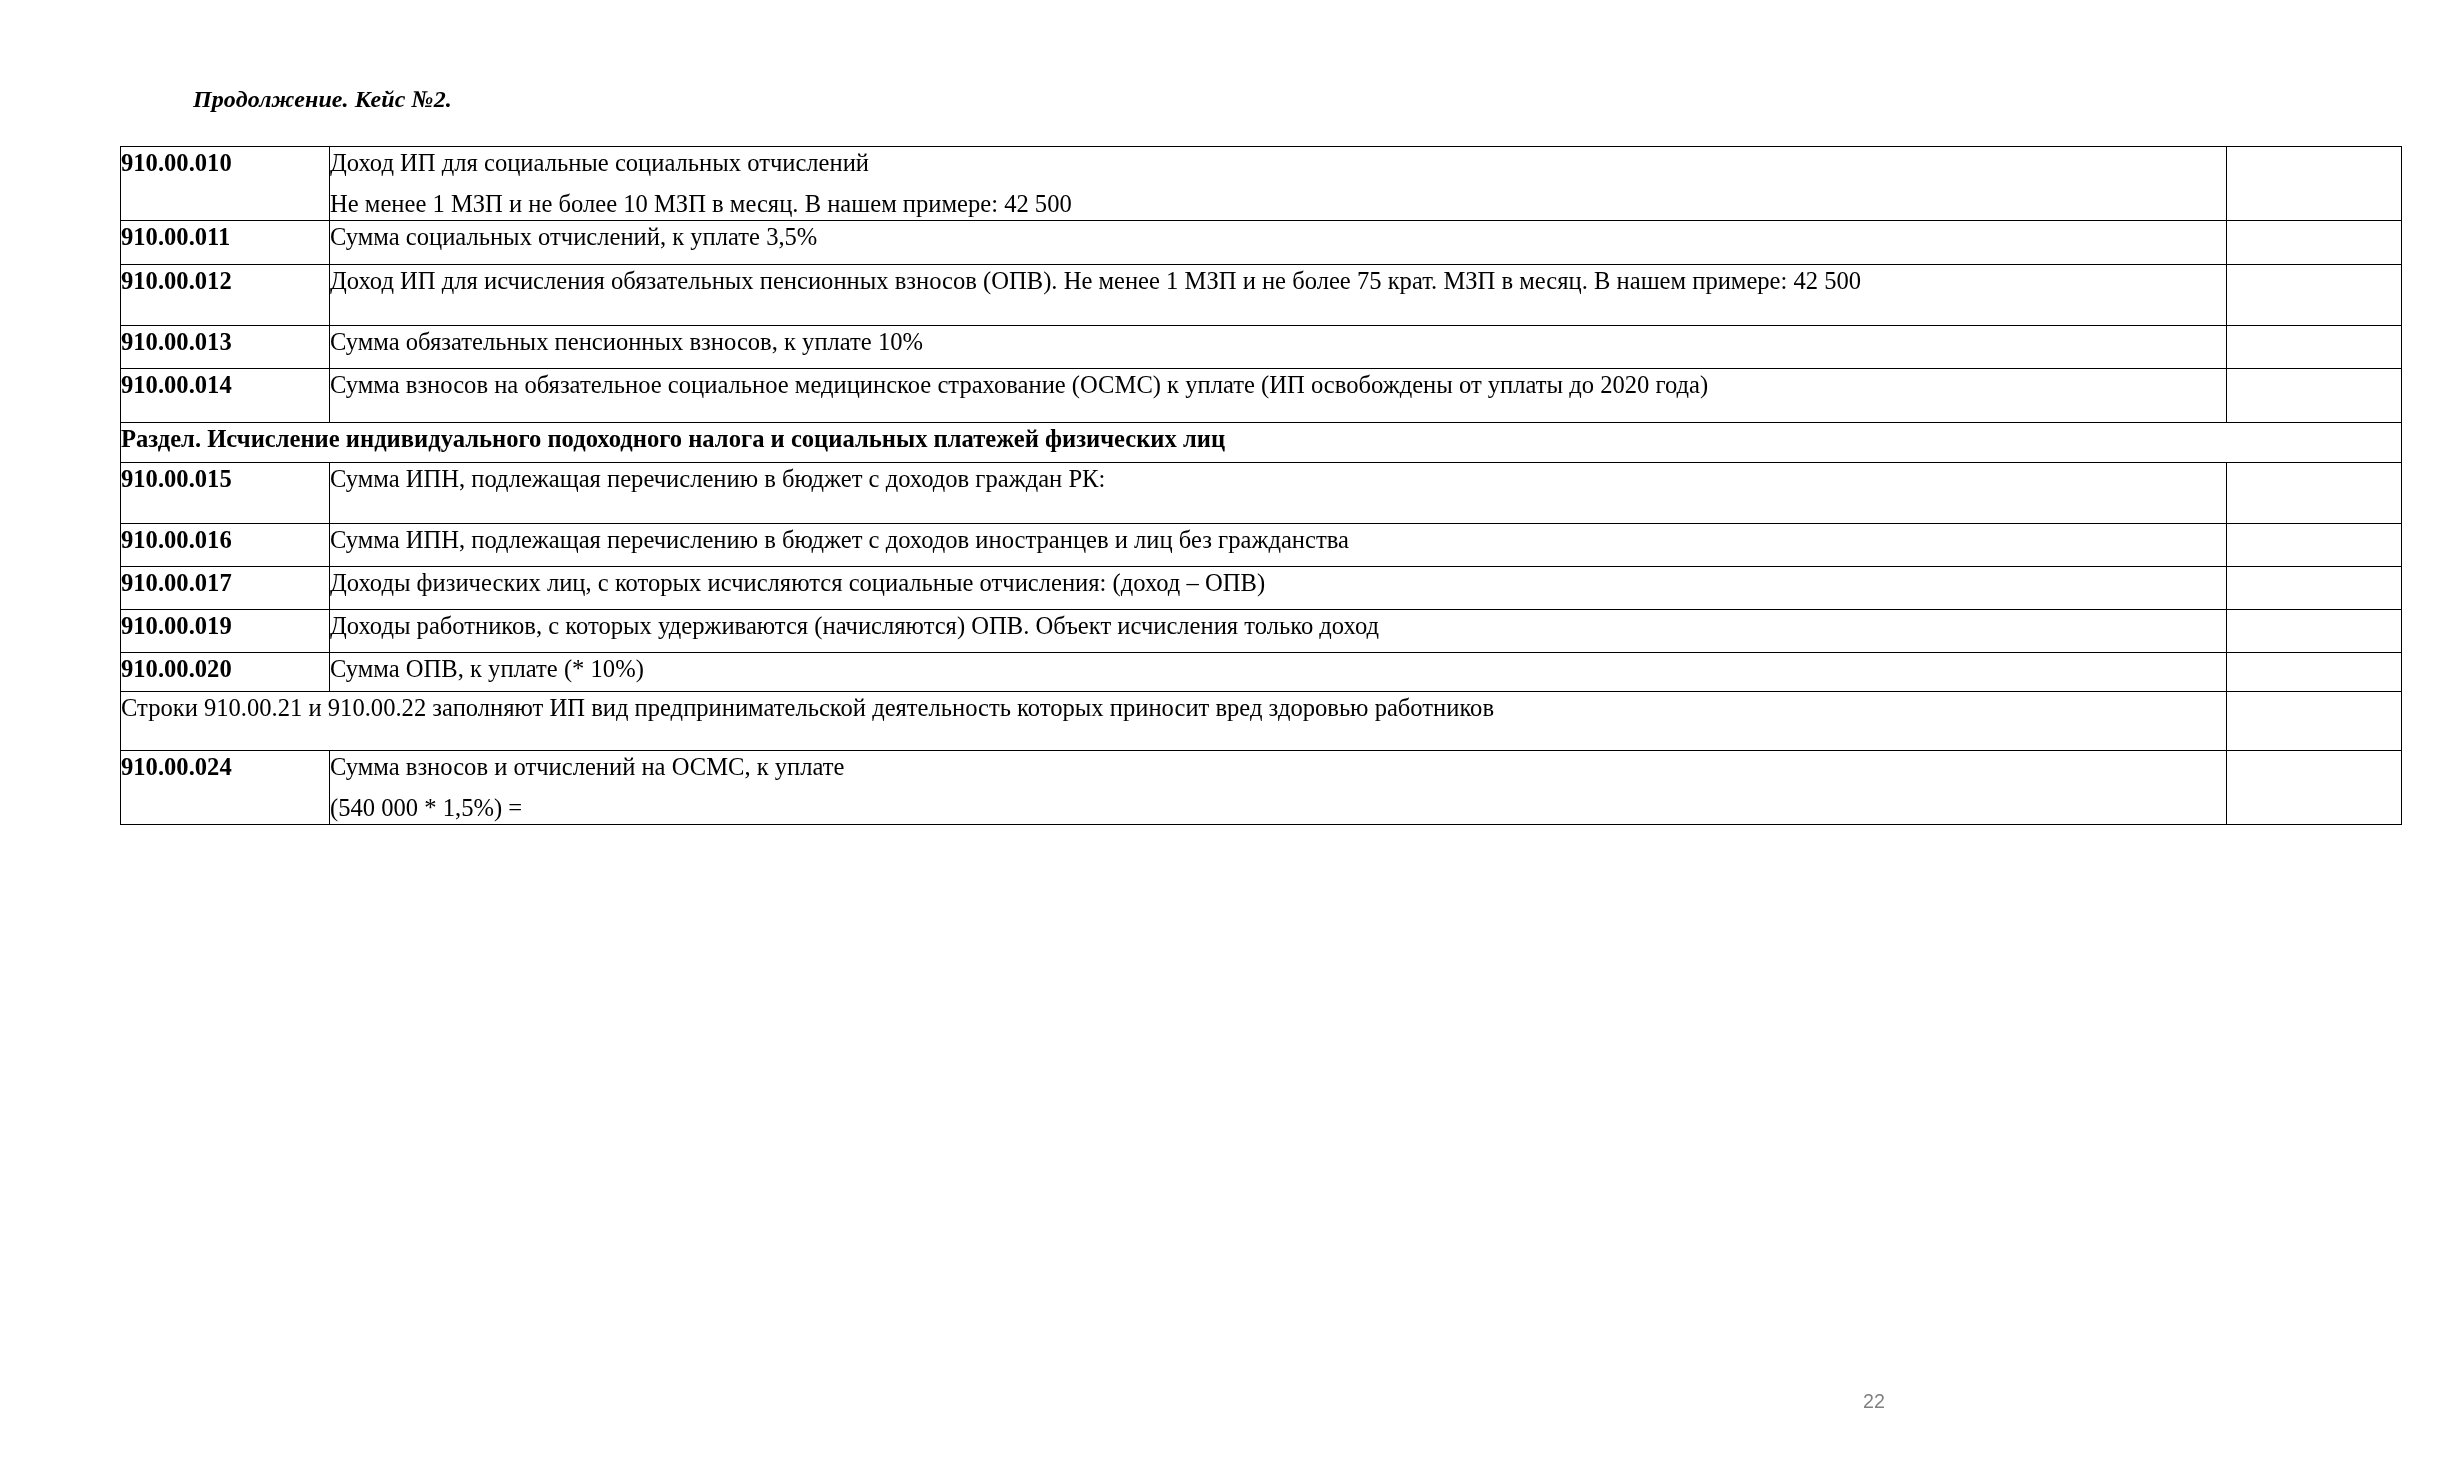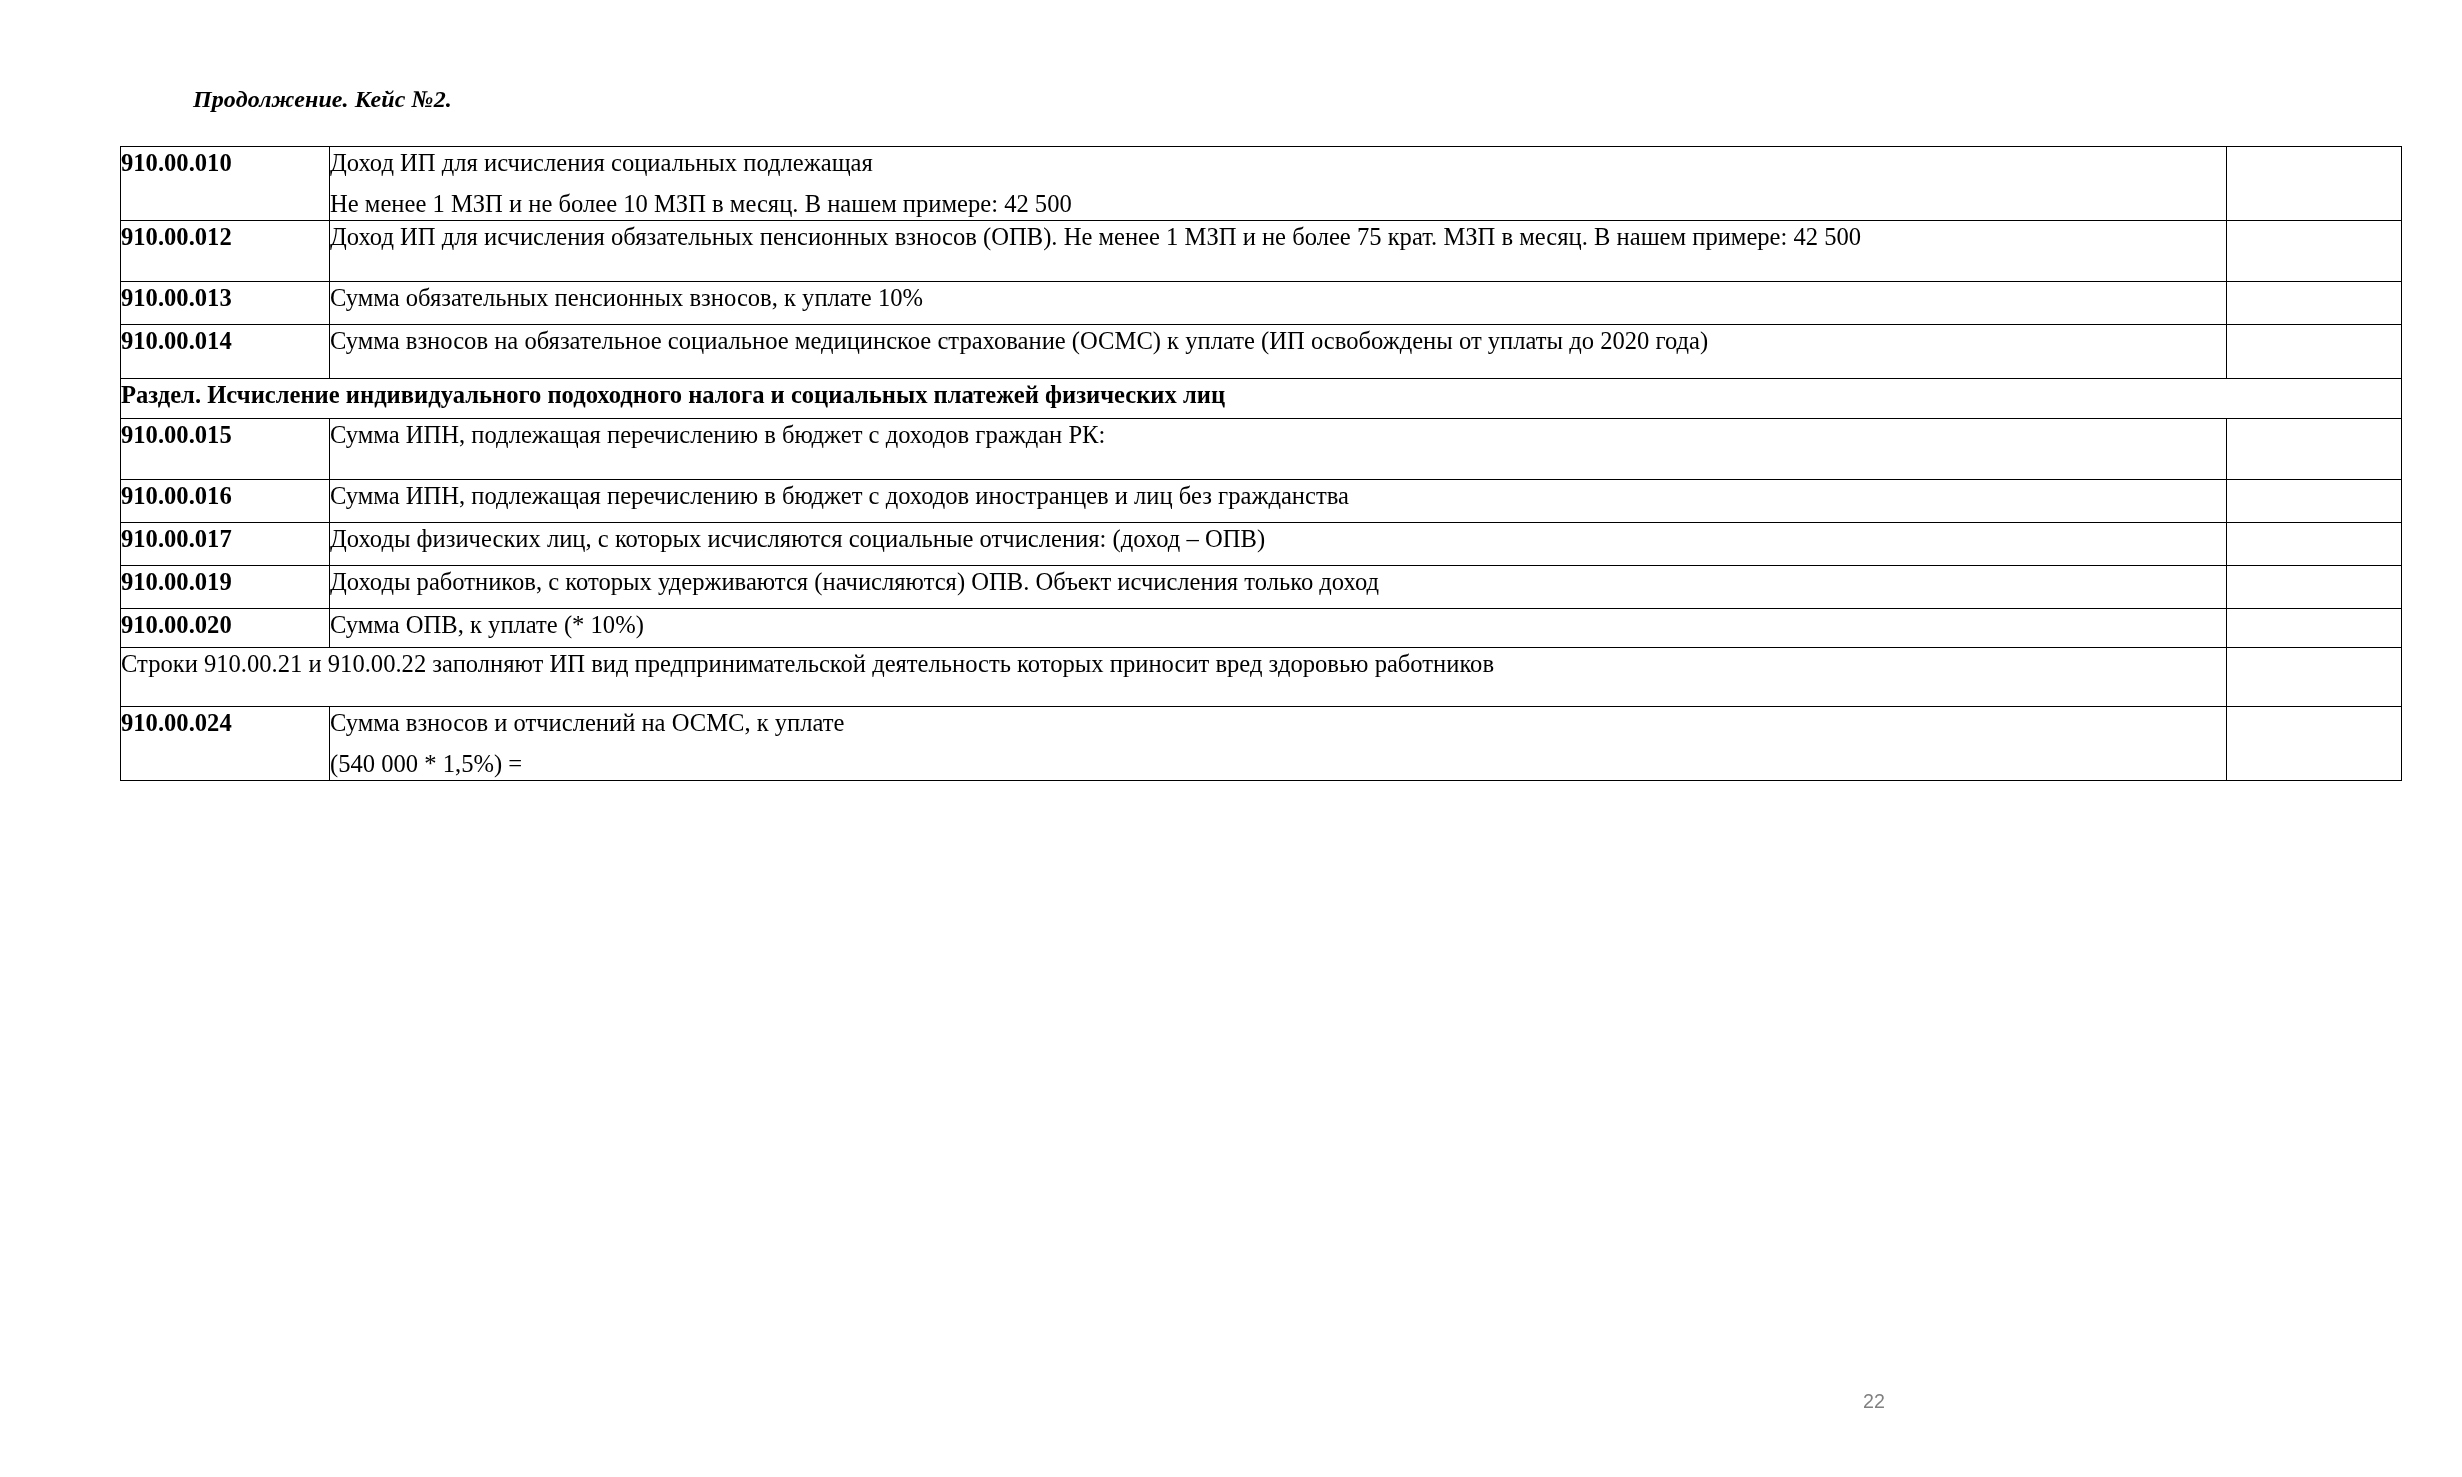--- a/index.html
+++ b/index.html
@@ -96,22 +96,29 @@
 <table class="doc-table">
   <colgroup>
     <col class="col-code">
     <col class="col-desc">
     <col class="col-value">
   </colgroup>
   <tbody>
       <tr style="height: 61px; margin-top: 38px;">
         <td class="cell-code">910.00.010</td>
         <td class="cell-desc nojustify">
-          <span class="line">Доход ИП для исчисления социальных подлежащая</span>
+          <span class="line">Доход ИП для социальные социальных отчислений</span>
           <span class="line">Не менее 1 МЗП и не более 10 МЗП в месяц. В нашем примере: 42 500</span>
+        </td>
+        <td class="cell-value"></td>
+      </tr>
+      <tr style="height: 44px;">
+        <td class="cell-code">910.00.011</td>
+        <td class="cell-desc nojustify">
+          <span class="line"> Сумма социальных отчислений, к уплате 3,5%</span>
         </td>
         <td class="cell-value"></td>
       </tr>
       <tr style="height: 61px;">
         <td class="cell-code">910.00.012</td>
         <td class="cell-desc">
           <span class="line">Доход ИП для исчисления обязательных пенсионных взносов (ОПВ). Не менее 1 МЗП и не более 75 крат. МЗП в месяц. В нашем примере: 42 500</span>
         </td>
         <td class="cell-value"></td>
       </tr>

